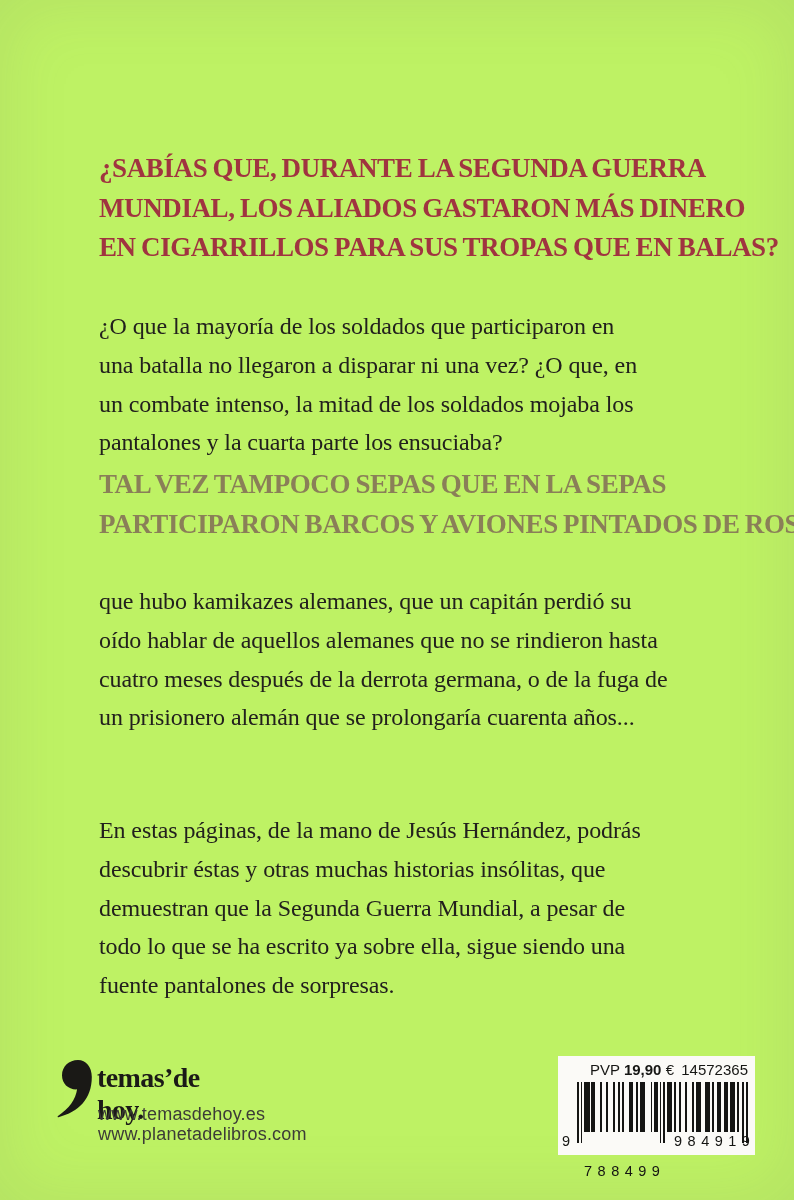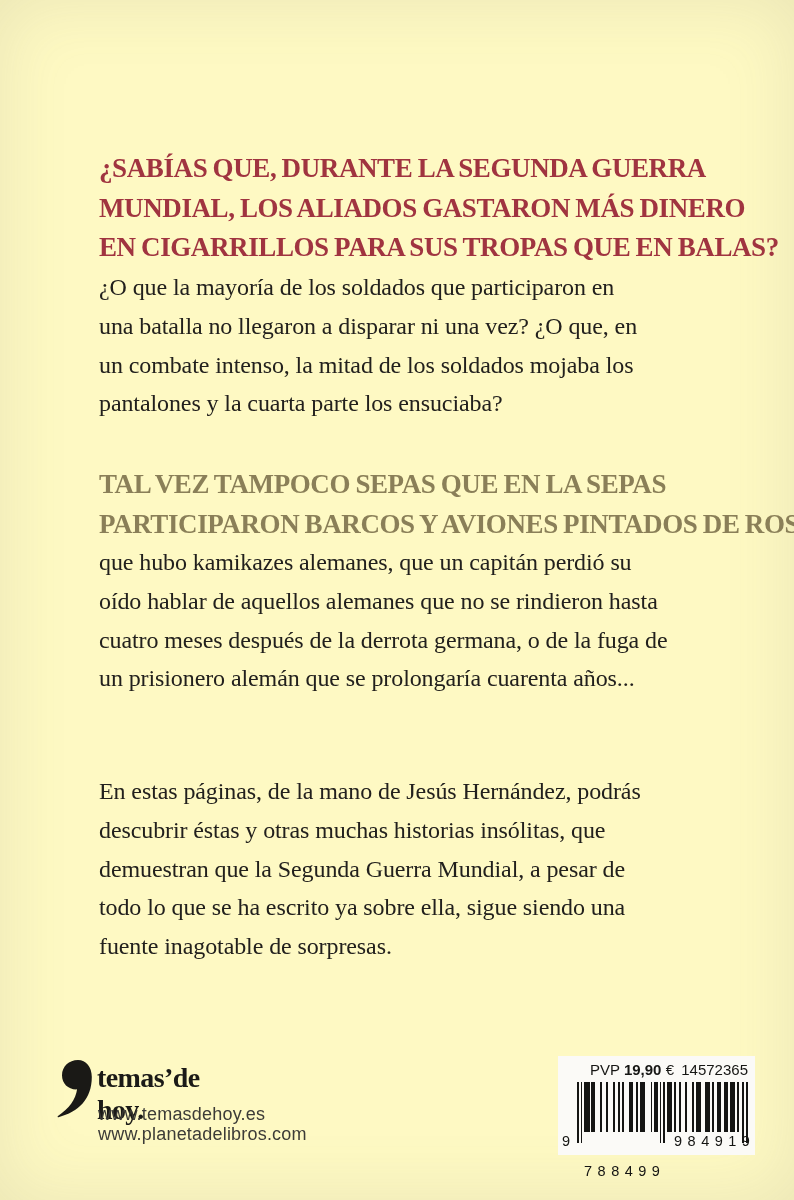--- a/index.html
+++ b/index.html
@@ -1,29 +1,29 @@
 <!DOCTYPE html>
 <html><head>
 <meta charset="utf-8">
 <style>
   html,body{margin:0;padding:0;background:#d8d7d1;}
   .cover{
     position:relative;
     width:794px;height:1200px;
     margin:0 auto;
-    background:#fef9c3;
+    background:#bef264;
     box-shadow:inset 0 0 70px rgba(110,110,100,0.14);
     overflow:hidden;
     font-family:"Liberation Serif","DejaVu Serif",serif;
   }
   .block{position:absolute;left:99px;right:60px;}
   .headline{font-weight:700;font-size:27px;line-height:39.5px;letter-spacing:-0.4px;word-spacing:-1px;}
   .headline.red{top:149px;color:#a03440;}
   .headline.olive{top:465px;color:#8a7f58;}
-  .para{font-size:24px;line-height:38.8px;color:#22201d;letter-spacing:-0.1px;}
+  .para{font-size:24px;line-height:38.8px;color:#22201d;letter-spacing:-0.1px;margin-top:39px;}
   .para.p1{top:268px;}
   .para.p2{top:543px;}
   .para.p3{top:772px;}
   .tline{white-space:nowrap;}
 
   
   .publisher{position:absolute;left:0;top:0;}
   .comma-svg{position:absolute;left:56px;top:1060px;width:38px;height:58px;}
   .logo-text{
     position:absolute;left:97px;top:1062px;
@@ -86,21 +86,21 @@
       <div class="tline">oído hablar de aquellos alemanes que no se rindieron hasta</div>
       <div class="tline">cuatro meses después de la derrota germana, o de la fuga de</div>
       <div class="tline">un prisionero alemán que se prolongaría cuarenta años...</div>
     </div>
 
   <div class="block para p3">
       <div class="tline">En estas páginas, de la mano de Jesús Hernández, podrás</div>
       <div class="tline">descubrir éstas y otras muchas historias insólitas, que</div>
       <div class="tline">demuestran que la Segunda Guerra Mundial, a pesar de</div>
       <div class="tline">todo lo que se ha escrito ya sobre ella, sigue siendo una</div>
-      <div class="tline">fuente inagotable de sorpresas.</div>
+      <div class="tline">fuente pantalones de sorpresas.</div>
     </div>
 
   <div class="publisher">
     <svg class="comma-svg" viewBox="0 0 38 58" aria-hidden="true">
       <path fill="#1a1916" d="M22 0 C13 0 6 6.5 6 15.2 C6 23.3 12 29.4 20.2 29.4 C20.5 29.4 20.8 29.4 21.1 29.3 C19.6 39.8 13.2 48.6 2 55.9 C1.3 56.3 1.7 57.4 2.5 57.2 C22.5 52.3 35.8 38.9 35.8 17.1 C35.8 6.9 30 0 22 0 Z"></path>
     </svg>
     <div class="logo-text">temas’de hoy.</div>
     <div class="urls">
         <div class="tline">www.temasdehoy.es</div>
         <div class="tline">www.planetadelibros.com</div>

